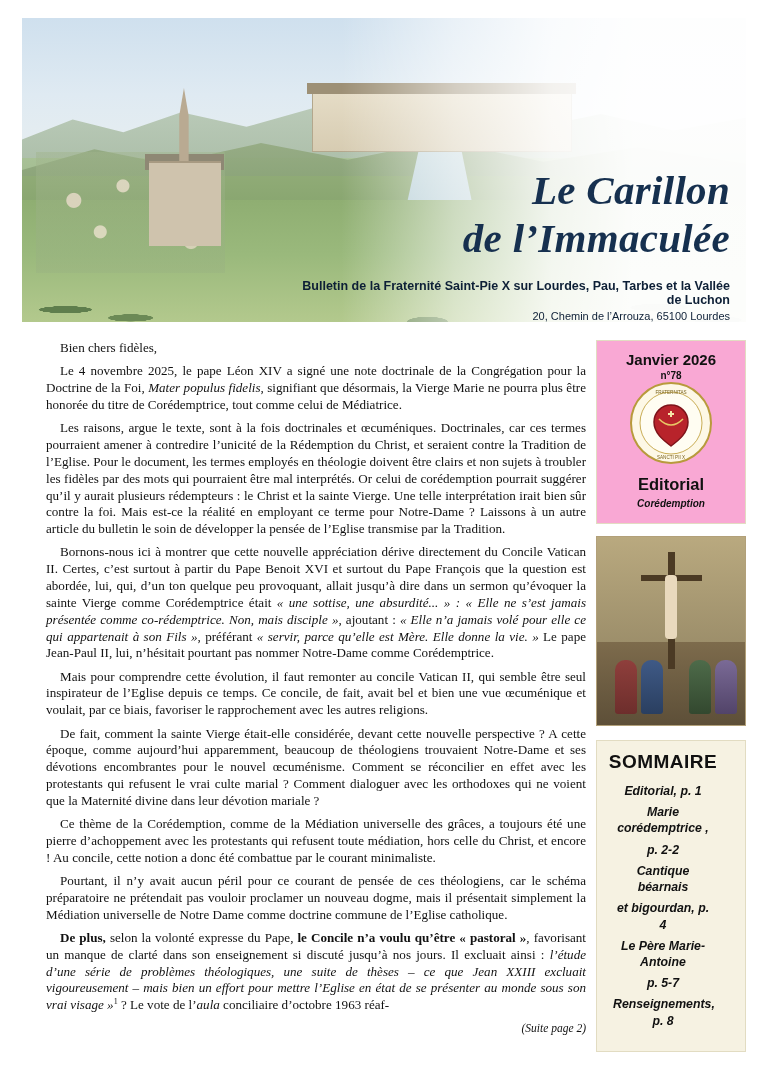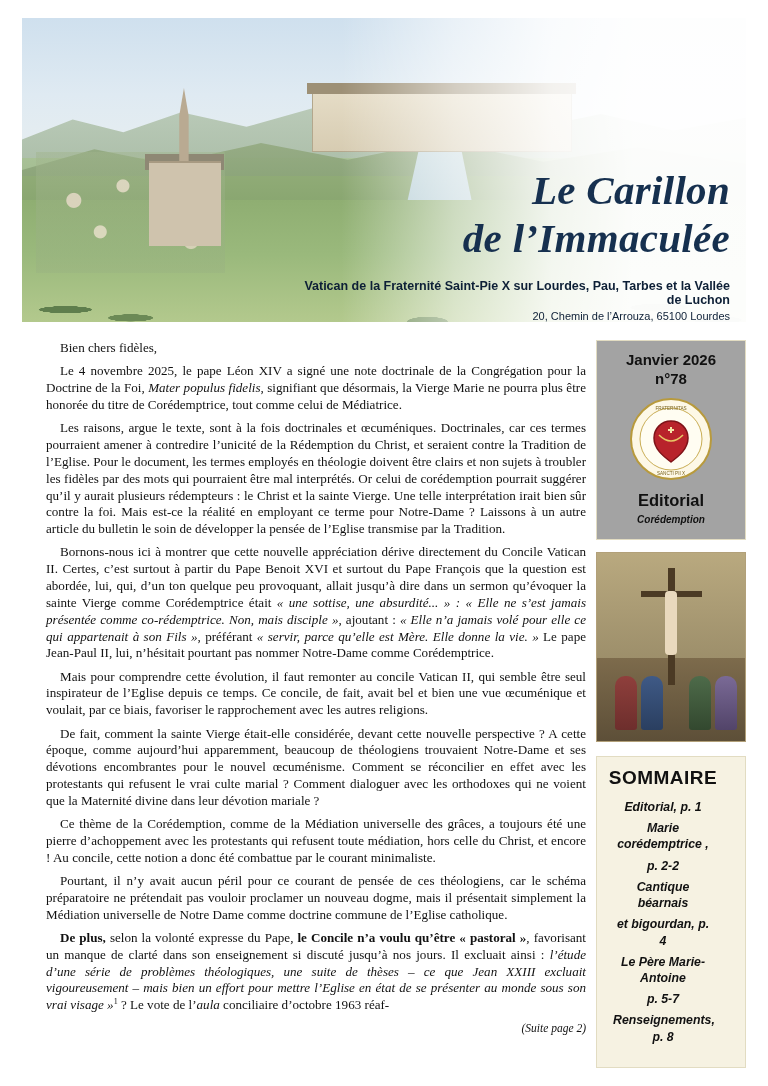--- a/index.html
+++ b/index.html
@@ -150,34 +150,33 @@
   b, strong { font-weight: bold; }
   sup { font-size: 8px; vertical-align: super; }
 
   
   .side {
     position:absolute;
     left: 596px; top: 340px;
     width: 150px;
   }
   .side-box {
-    background:#a3a3a3;
+    background:#f9a8d4;
     border:1px solid #e2dcc2;
     padding:10px 8px 14px 8px;
     text-align:center;
   }
   .side-date {
     font-family:"Liberation Sans", sans-serif;
     font-weight:bold; font-size:15px; color:#111;
     margin-bottom:2px;
   }
   .side-num {
     font-family:"Liberation Sans", sans-serif;
-    font-weight:bold; font-size:15px; color:#111;
-    margin-bottom:10px;
+    font-weight:bold; font-size:10px; color:#111;
   }
   .crest { width:84px; height:84px; margin:0 auto 10px auto; position:relative; }
   .crest svg { display:block; }
   .side-edito {
     font-family:"Liberation Sans", sans-serif;
     font-weight:bold; font-size:16.5px; color:#111;
     margin-bottom:4px;
   }
   .side-edito-sub {
     font-family:"Liberation Sans", sans-serif;
@@ -256,21 +255,21 @@
       <div class="roof"></div>
       <div class="spire"></div>
       <div class="body"></div>
     </div>
     <div class="trees"></div>
     <div class="banner-fade"></div>
 
     <div class="masthead">
       <div class="t1">Le Carillon</div>
       <div class="t2">de l’Immaculée</div>
-      <div class="sub">Vatican de la Fraternité Saint-Pie X sur Lourdes, Pau, Tarbes et la Vallée de Luchon</div>
+      <div class="sub">Bulletin de la Fraternité Saint-Pie X sur Lourdes, Pau, Tarbes et la Vallée de Luchon</div>
       <div class="addr">20, Chemin de l’Arrouza, 65100 Lourdes</div>
     </div>
   </div>
 
   <div class="main-col">
     <p class="salut">Bien chers fidèles,</p>
     <div id="article-body">
         <p>Le 4 novembre 2025, le pape Léon XIV a signé une note doctrinale de la Congrégation pour la Doctrine de la Foi, <i>Mater populus fidelis</i>, signifiant que désormais, la Vierge Marie ne pourra plus être honorée du titre de Corédemptrice, tout comme celui de Médiatrice.</p>
         <p>Les raisons, argue le texte, sont à la fois doctrinales et œcuméniques. Doctrinales, car ces termes pourraient amener à contredire l’unicité de la Rédemption du Christ, et seraient contre la Tradition de l’Eglise. Pour le document, les termes employés en théologie doivent être clairs et non sujets à troubler les fidèles par des mots qui pourraient être mal interprétés. Or celui de corédemption pourrait suggérer qu’il y aurait plusieurs rédempteurs : le Christ et la sainte Vierge. Une telle interprétation irait bien sûr contre la foi. Mais est-ce la réalité en employant ce terme pour Notre-Dame ? Laissons à un autre article du bulletin le soin de développer la pensée de l’Eglise transmise par la Tradition.</p>
         <p>Bornons-nous ici à montrer que cette nouvelle appréciation dérive directement du Concile Vatican II. Certes, c’est surtout à partir du Pape Benoit XVI et surtout du Pape François que la question est abordée, lui, qui, d’un ton quelque peu provoquant, allait jusqu’à dire dans un sermon qu’évoquer la sainte Vierge comme Corédemptrice était <i>« une sottise, une absurdité... » : « Elle ne s’est jamais présentée comme co-rédemptrice. Non, mais disciple »</i>, ajoutant : <i>« Elle n’a jamais volé pour elle ce qui appartenait à son Fils »</i>, préférant <i>« servir, parce qu’elle est Mère. Elle donne la vie. »</i> Le pape Jean-Paul II, lui, n’hésitait pourtant pas nommer Notre-Dame comme Corédemptrice.</p>

